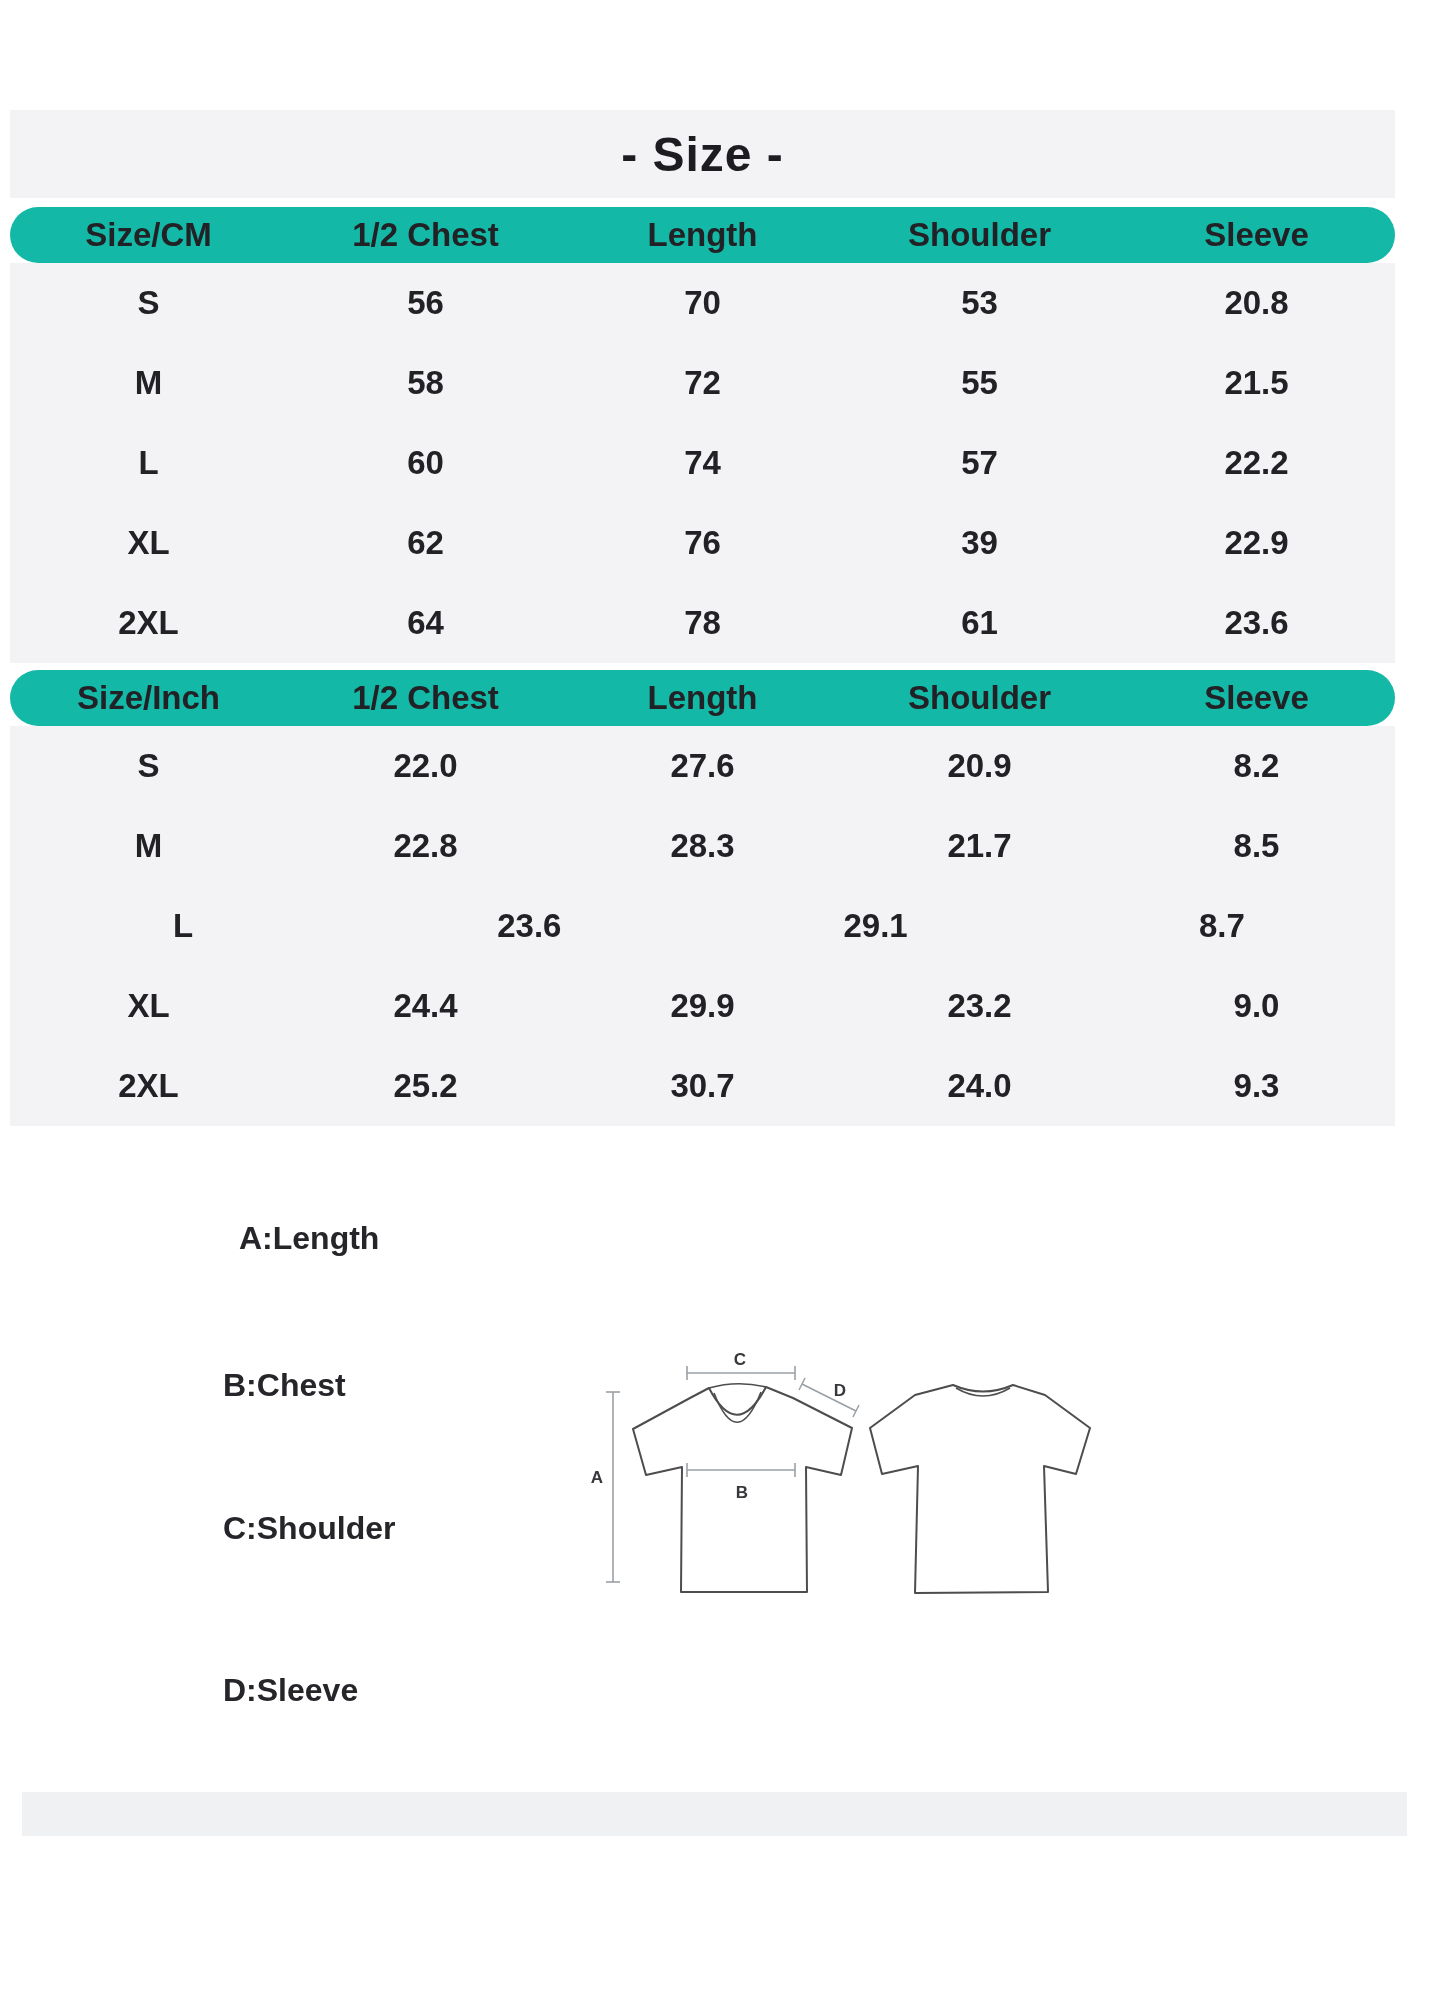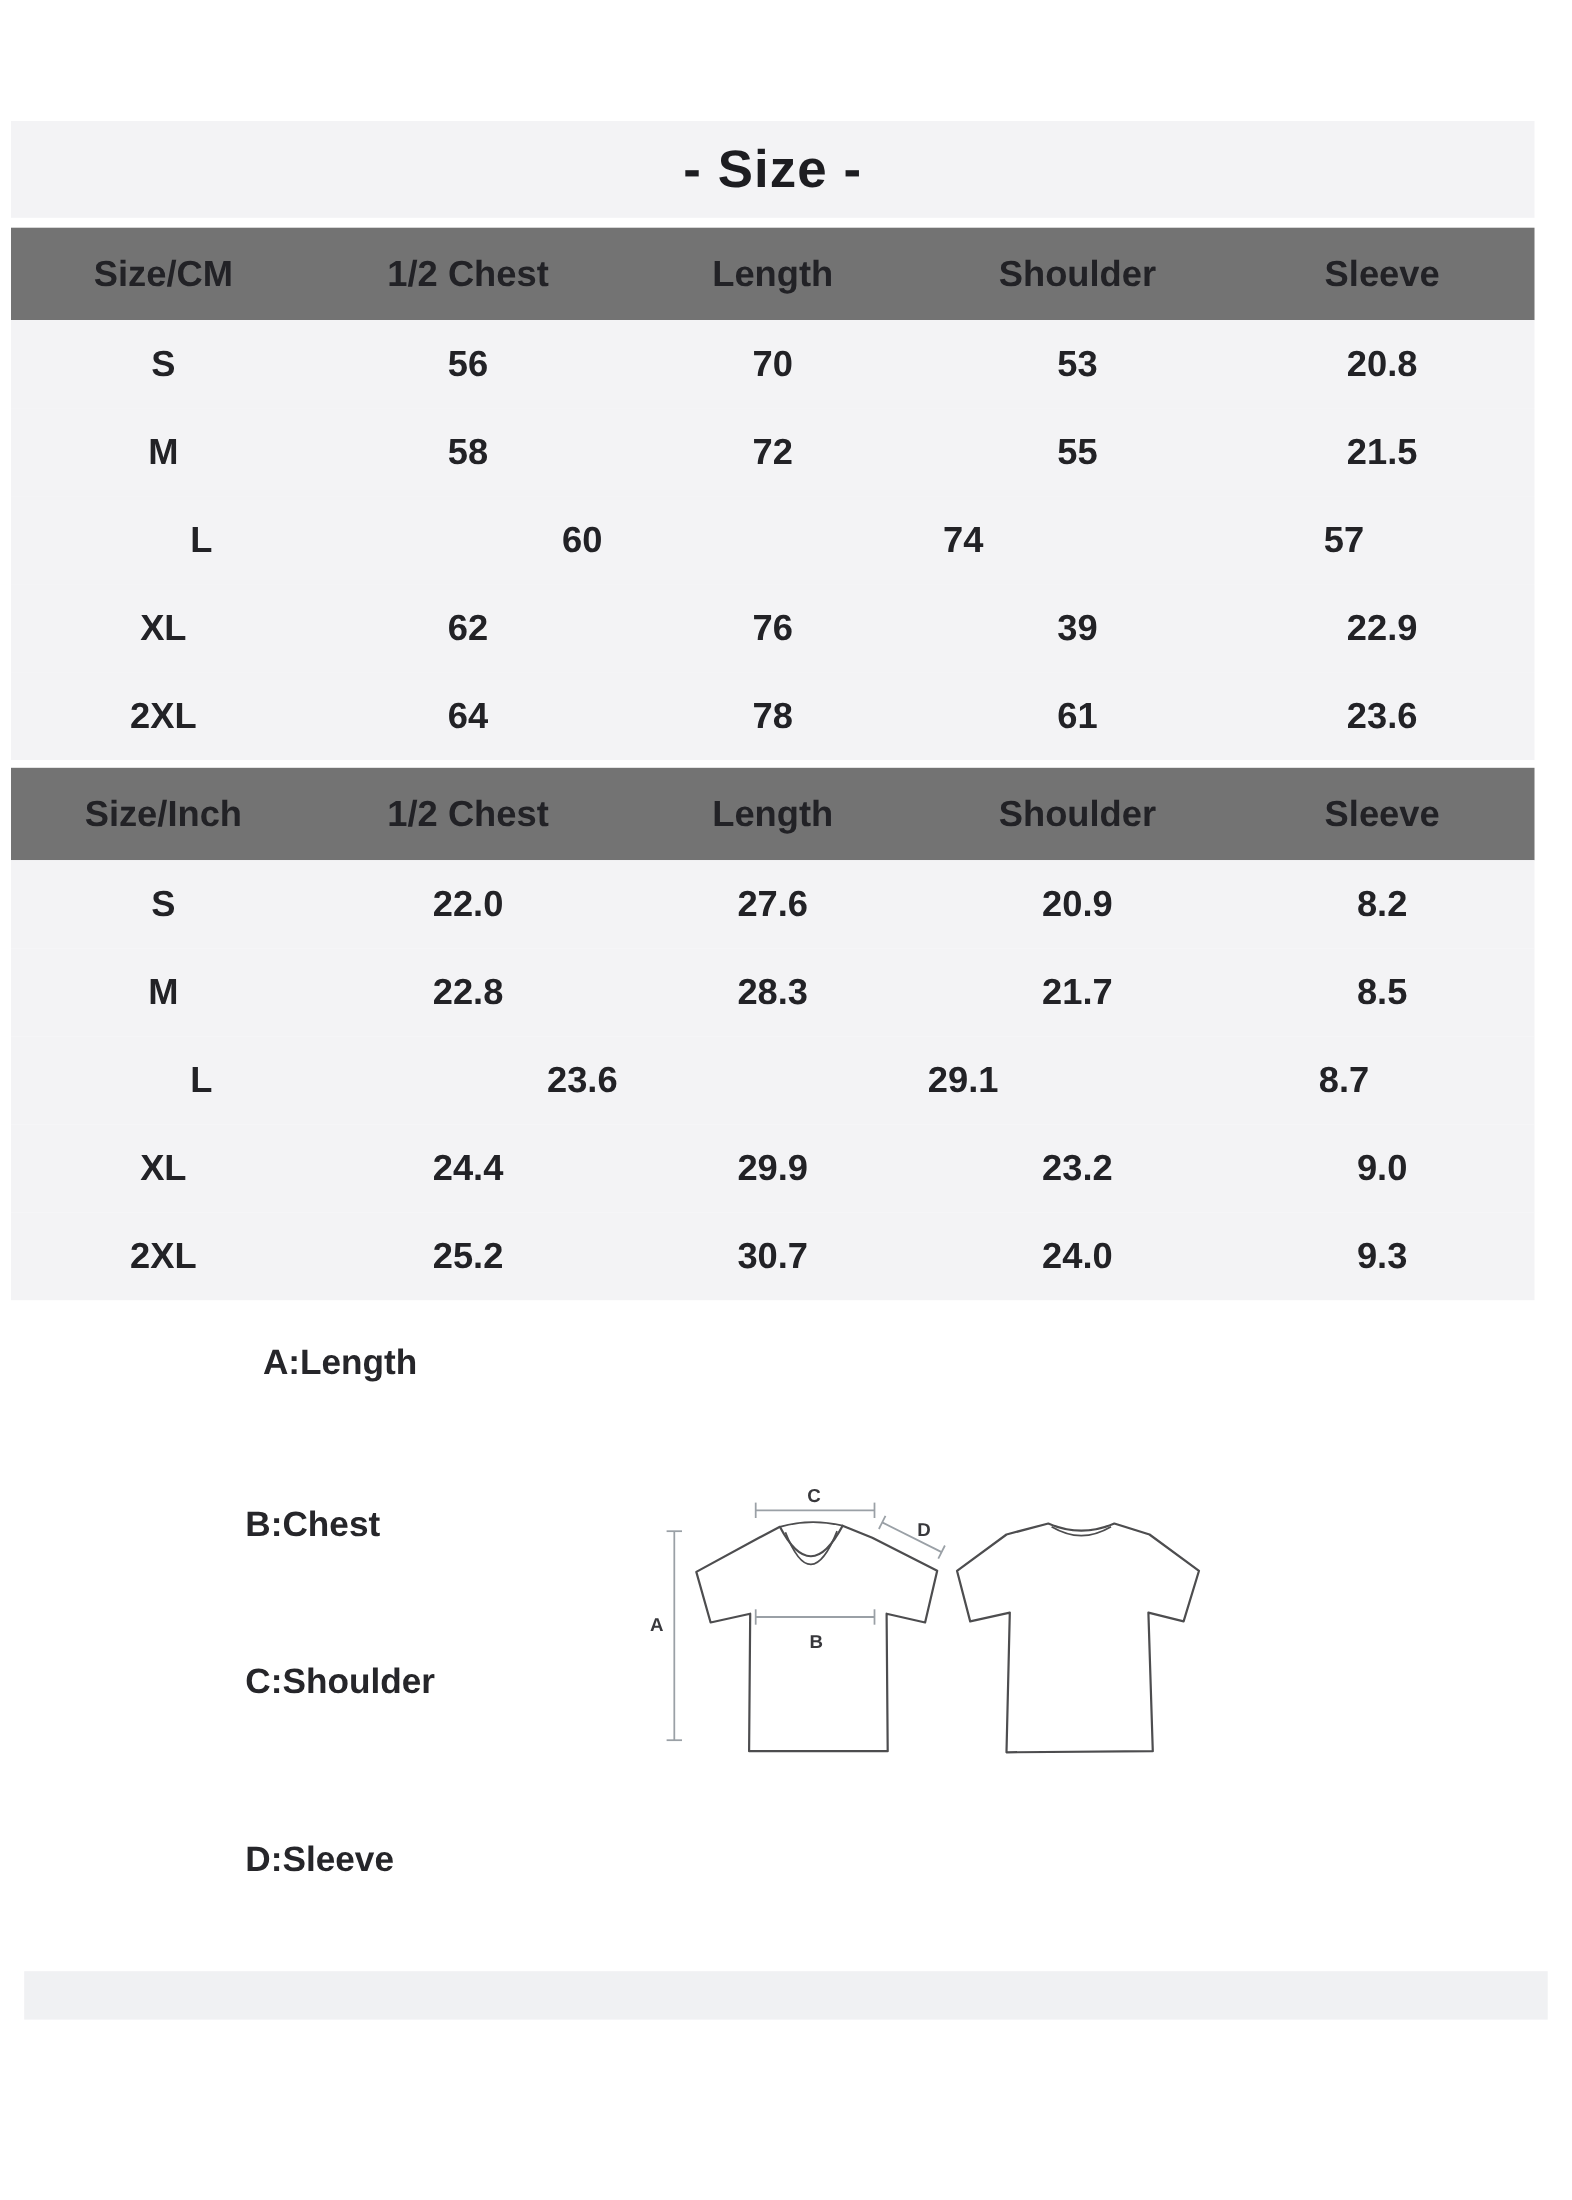--- a/index.html
+++ b/index.html
@@ -13,21 +13,21 @@
   }
   .sheet { position: absolute; left: 10px; top: 110px; width: 1385px; }
   .title-block {
     height: 88px; background: #f3f3f5;
     display: flex; align-items: center; justify-content: center;
     margin-bottom: 9px;
   }
   .title-text { font-size: 48px; font-weight: 700; color: #1d1d21; letter-spacing: 1px; }
   .size-table { width: 100%; }
   .trow { display: flex; width: 100%; }
-  .trow.thead { background: #737373; height: 84px; }
+  .trow.thead { background: #14b8a6; height: 56px; border-radius: 28px; }
   .trow.tbodyrow { background: #f3f3f5; height: 80px; }
   .tcell {
     flex: 1; display: flex; align-items: center; justify-content: center;
     font-weight: 700; font-size: 33px; color: #222226;
   }
   .table-gap { height: 7px; background: #ffffff; }
   .legend-label {
     position: absolute; left: 223px;
     font-size: 32px; font-weight: 700; color: #26262a;
     line-height: 40px; white-space: nowrap;
@@ -72,20 +72,21 @@
         <div class="tcell">58</div>
         <div class="tcell">72</div>
         <div class="tcell">55</div>
         <div class="tcell">21.5</div>
       </div>
       <div class="trow tbodyrow">
         <div class="tcell">L</div>
         <div class="tcell">60</div>
         <div class="tcell">74</div>
         <div class="tcell">57</div>
+        <div class="tcell">22.2</div>
       </div>
       <div class="trow tbodyrow">
         <div class="tcell">XL</div>
         <div class="tcell">62</div>
         <div class="tcell">76</div>
         <div class="tcell">39</div>
         <div class="tcell">22.9</div>
       </div>
       <div class="trow tbodyrow">
         <div class="tcell">2XL</div>

